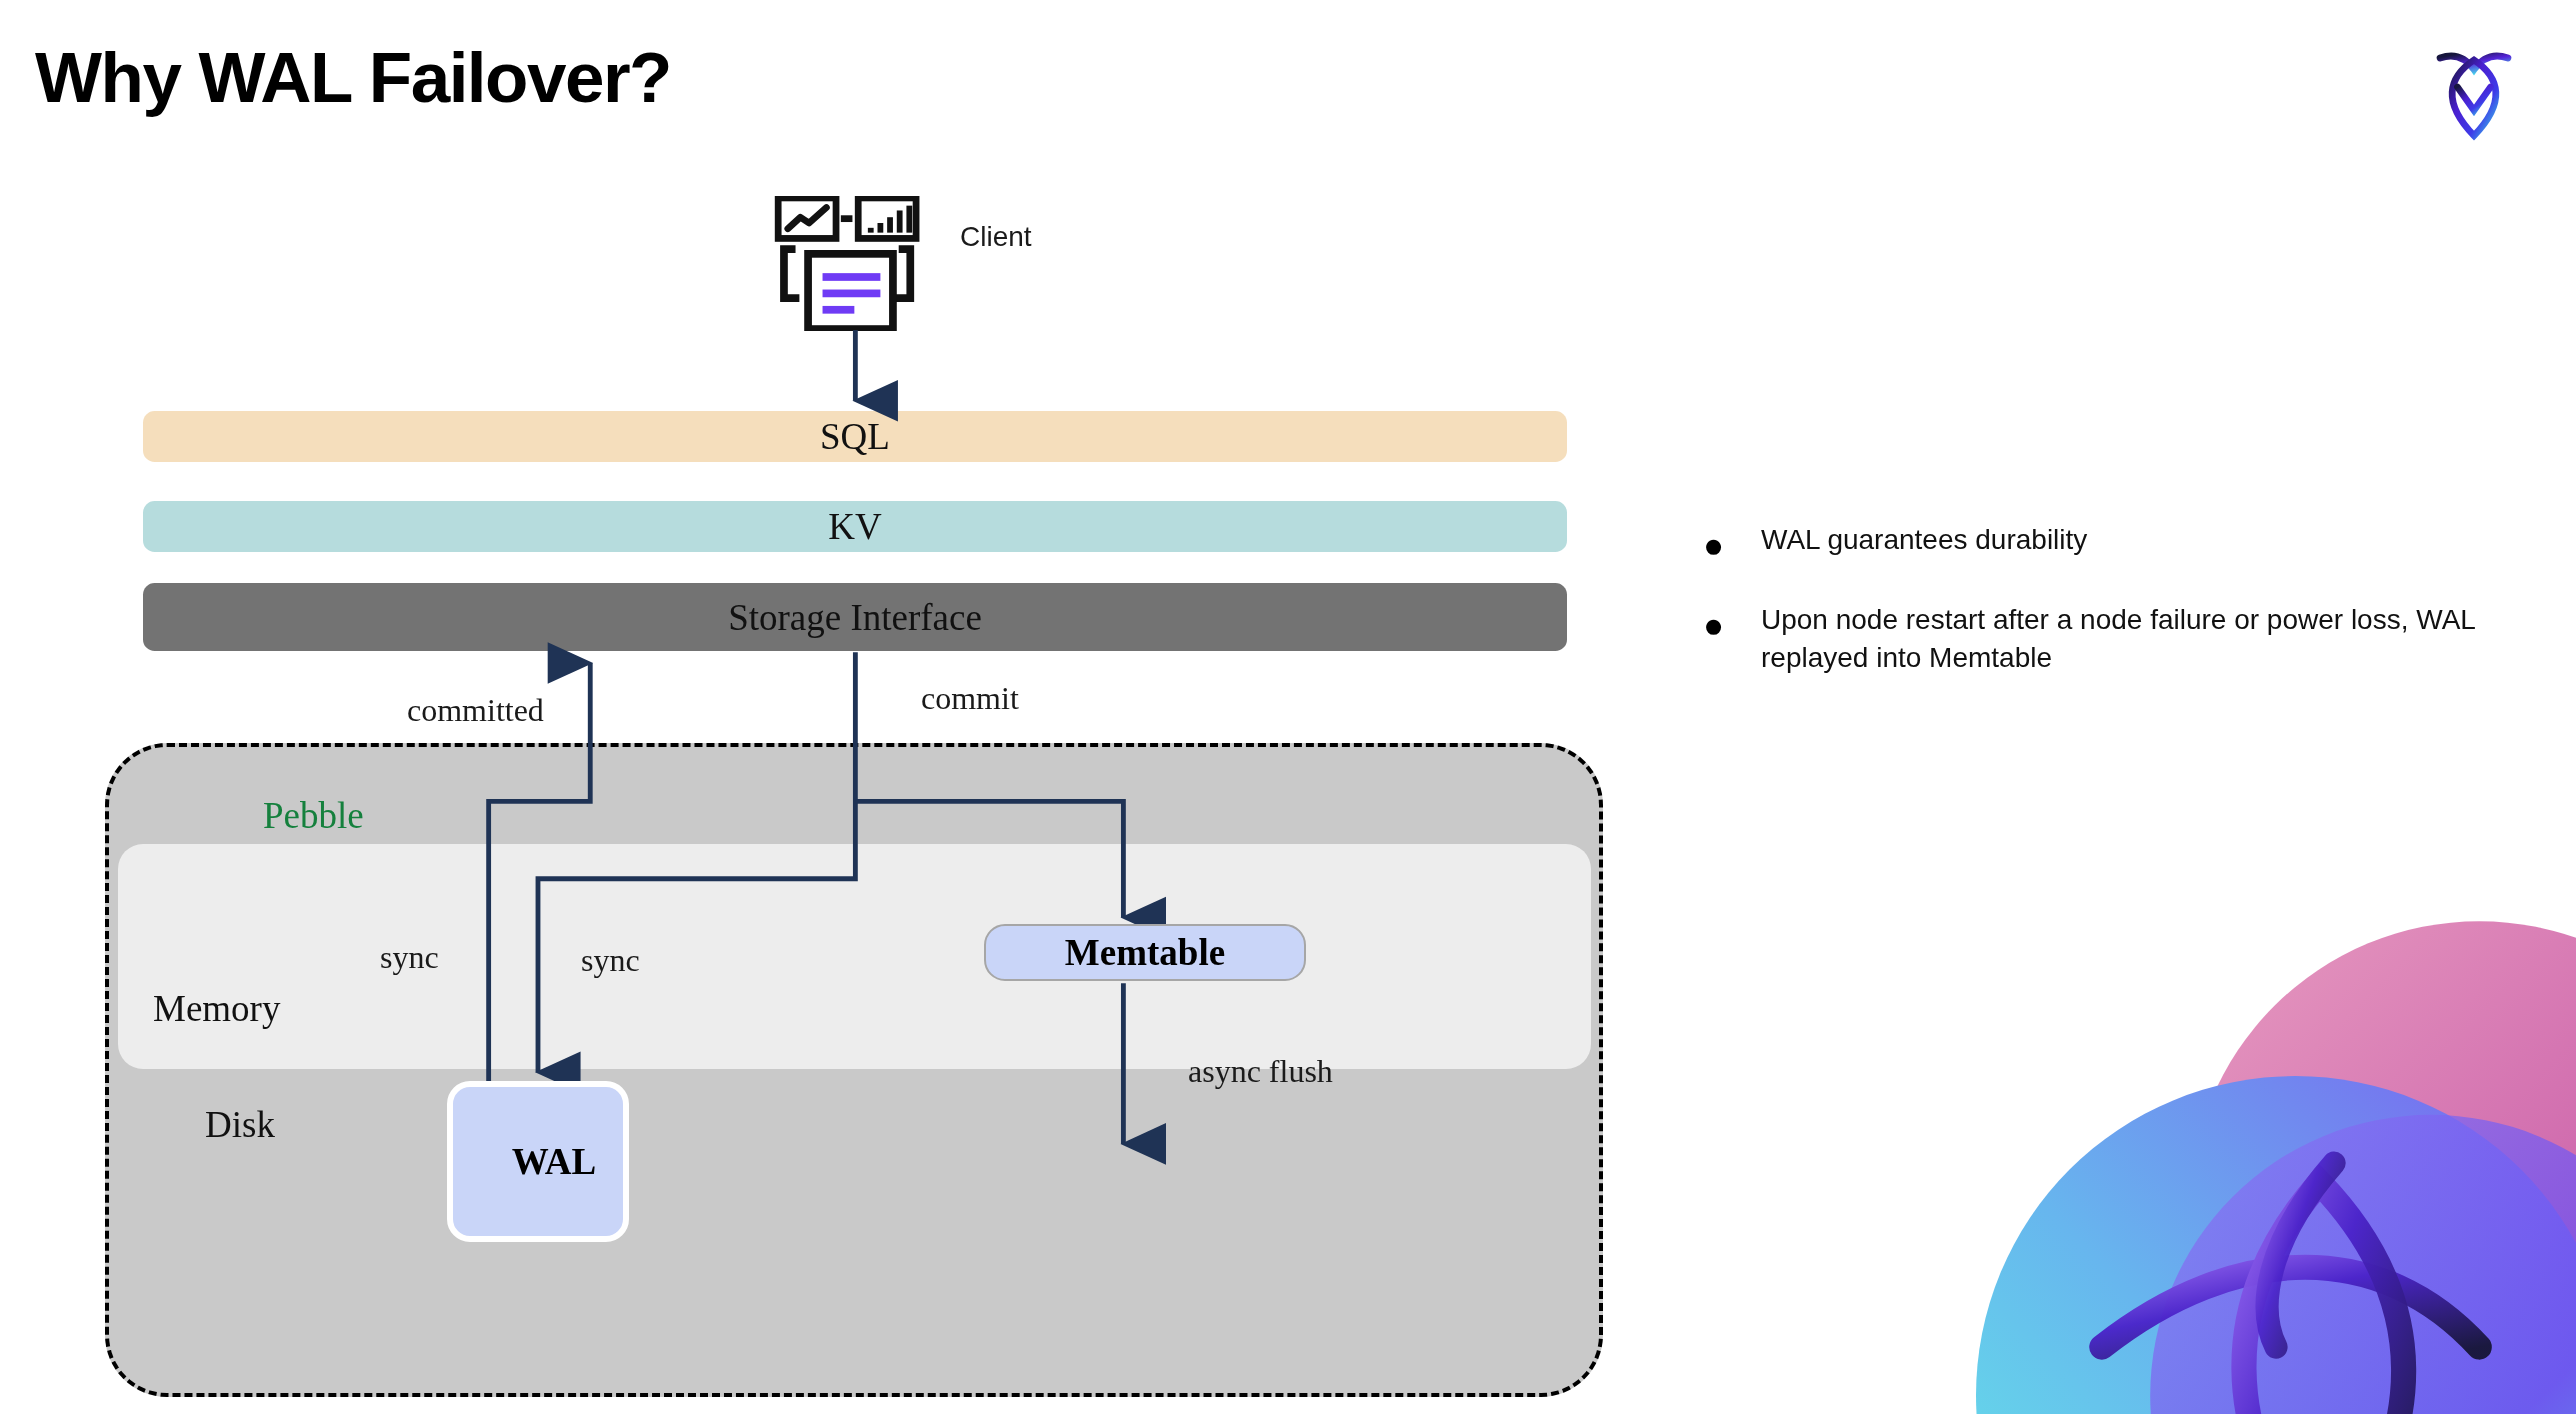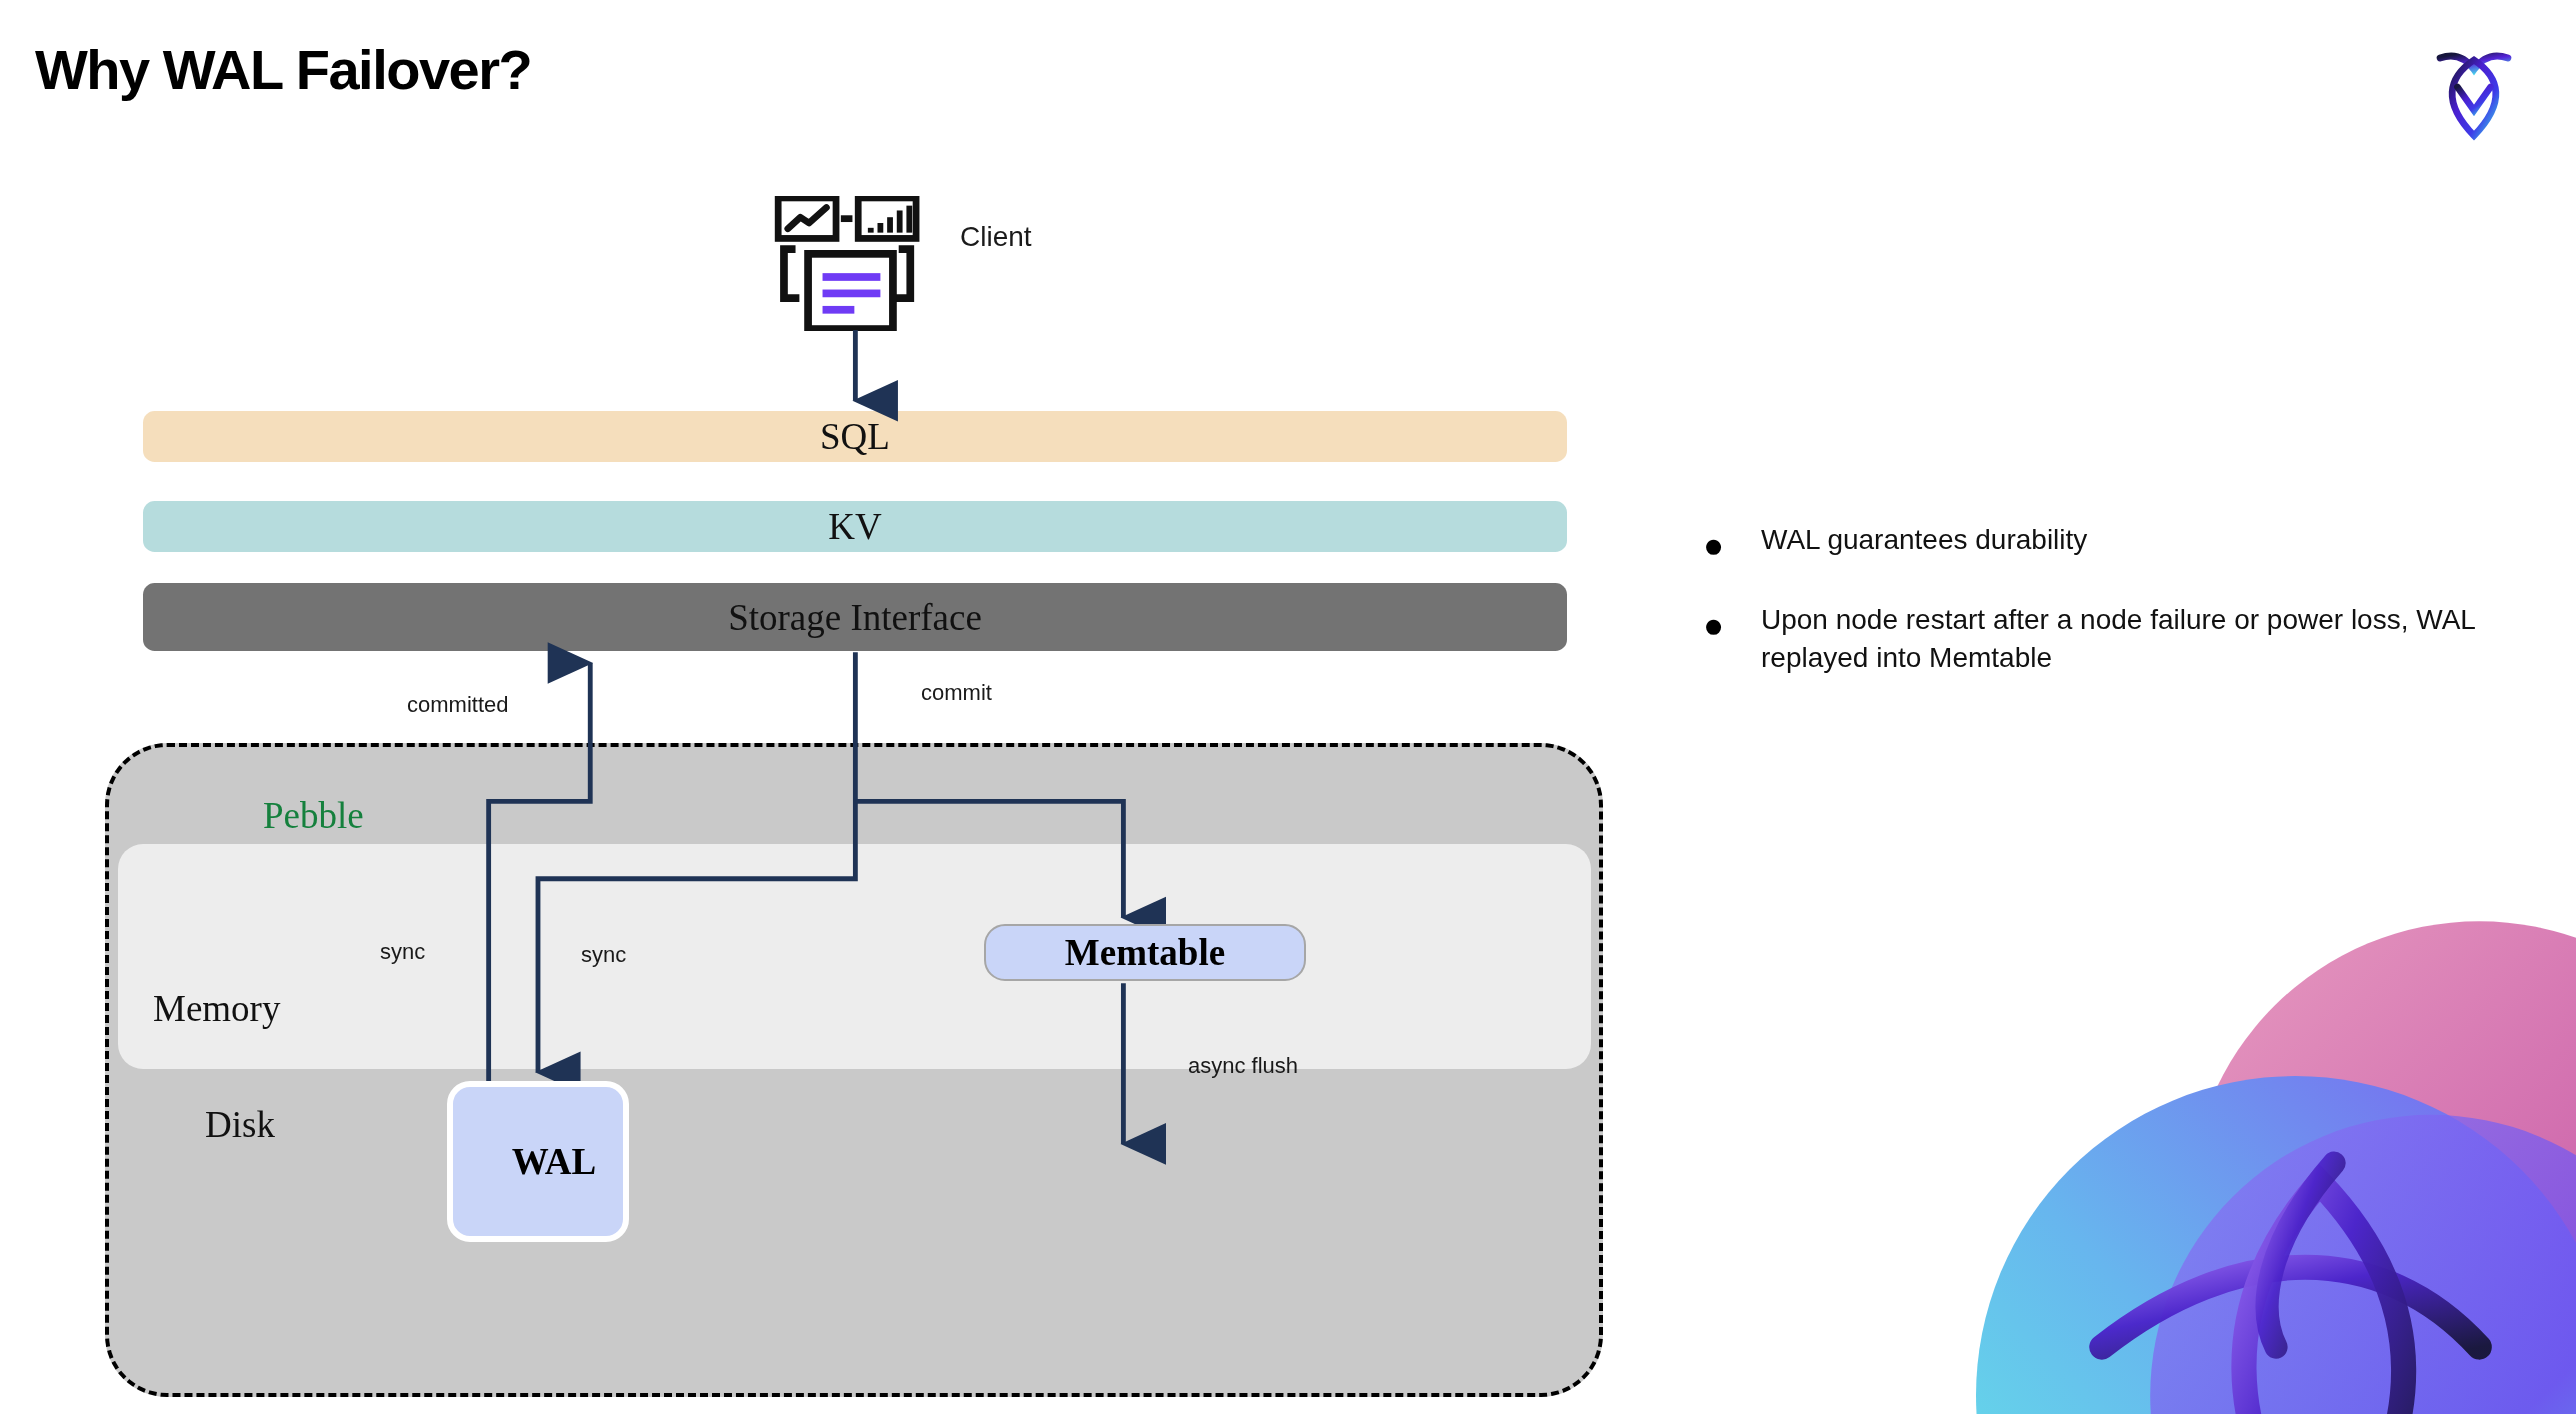--- a/index.html
+++ b/index.html
@@ -19,21 +19,21 @@
     position: absolute;
     inset: 0;
     background: #ffffff;
   }
 
   
   #slide-title {
     position: absolute;
     left: 35px;
     top: 37px;
-    font-size: 56px;
+    font-size: 71px;
     font-weight: 800;
     letter-spacing: -1.5px;
     color: #000000;
     font-family: "Liberation Sans", sans-serif;
     white-space: nowrap;
   }
 
   
   #brand-logo {
     position: absolute;
@@ -173,23 +173,23 @@
   #node-sstable {
     left: 984px; top: 1152px;
     width: 278px; height: 161px;
     border: 6.8px solid #ffffff;
     border-radius: 23px;
   }
 
   
   .edge-label {
     position: absolute;
-    font-size: 22px;
+    font-size: 32px;
     color: #1a1a1a;
-    font-family: Liberation Sans, sans-serif;
+    font-family: Liberation Serif, serif;
     white-space: nowrap;
   }
   #label-committed  { left: 407px;  top: 692px; }
   #label-commit     { left: 906px;  top: 680px; margin-left: 15px; }
   #label-sync-left  { left: 380px;  top: 939px; }
   #label-sync-right { left: 581px;  top: 942px; }
   #label-async      { left: 1188px; top: 1053px; }
 
   
   #connectors {

